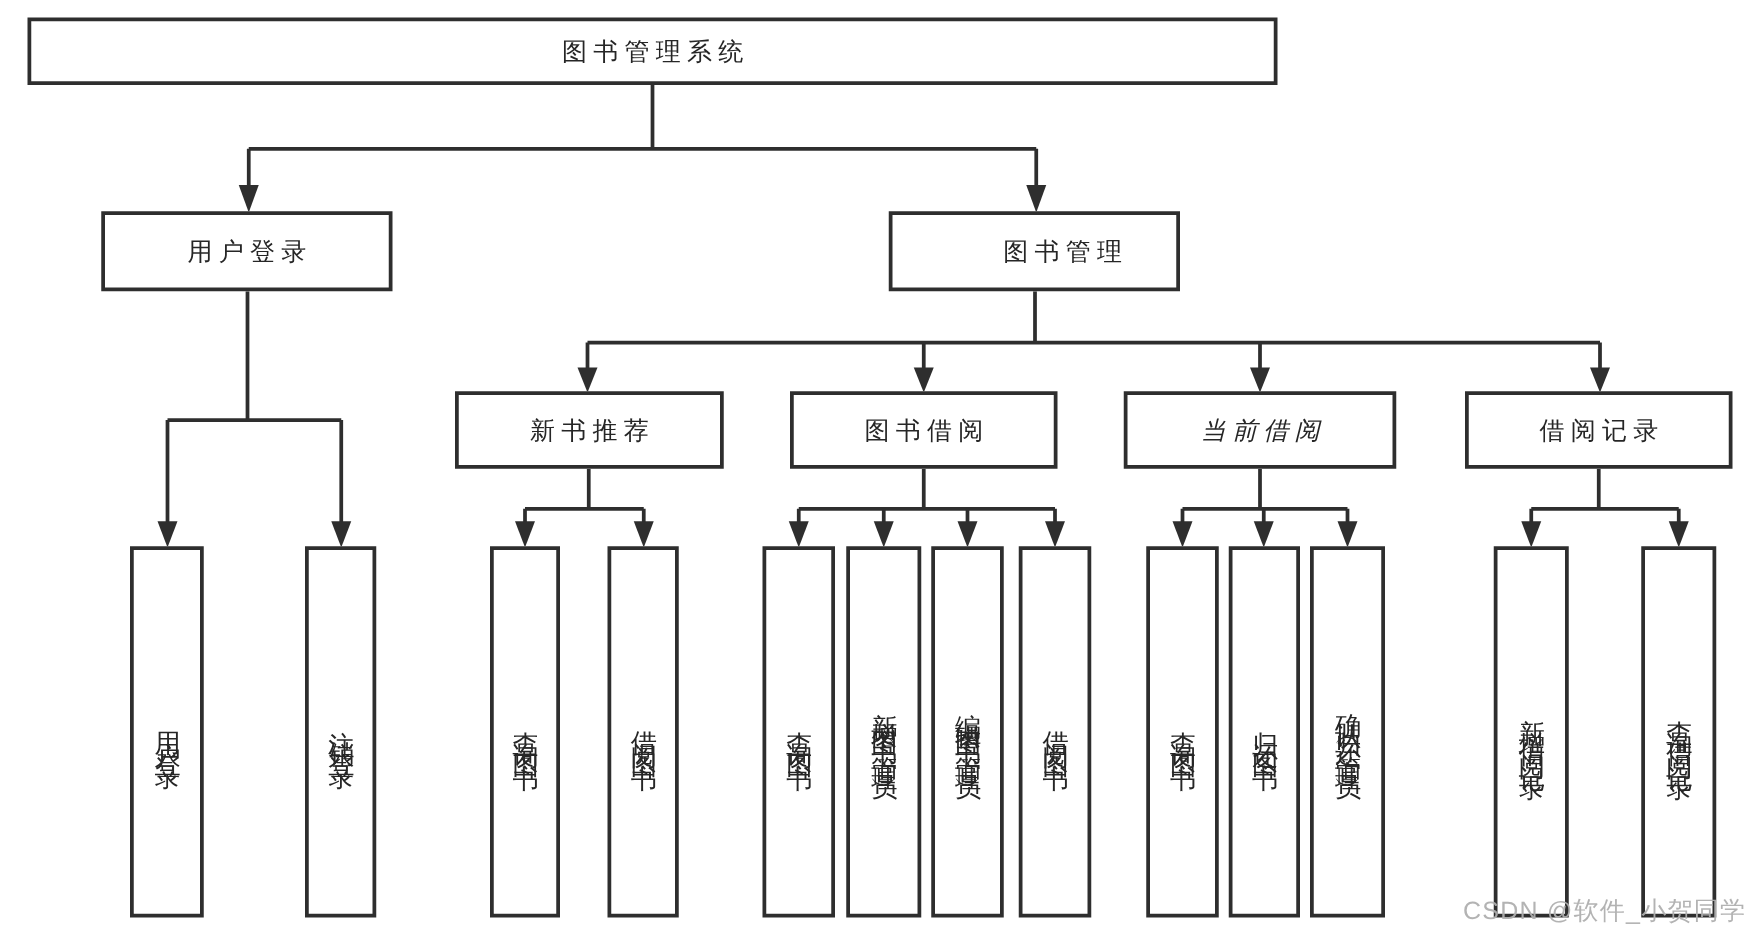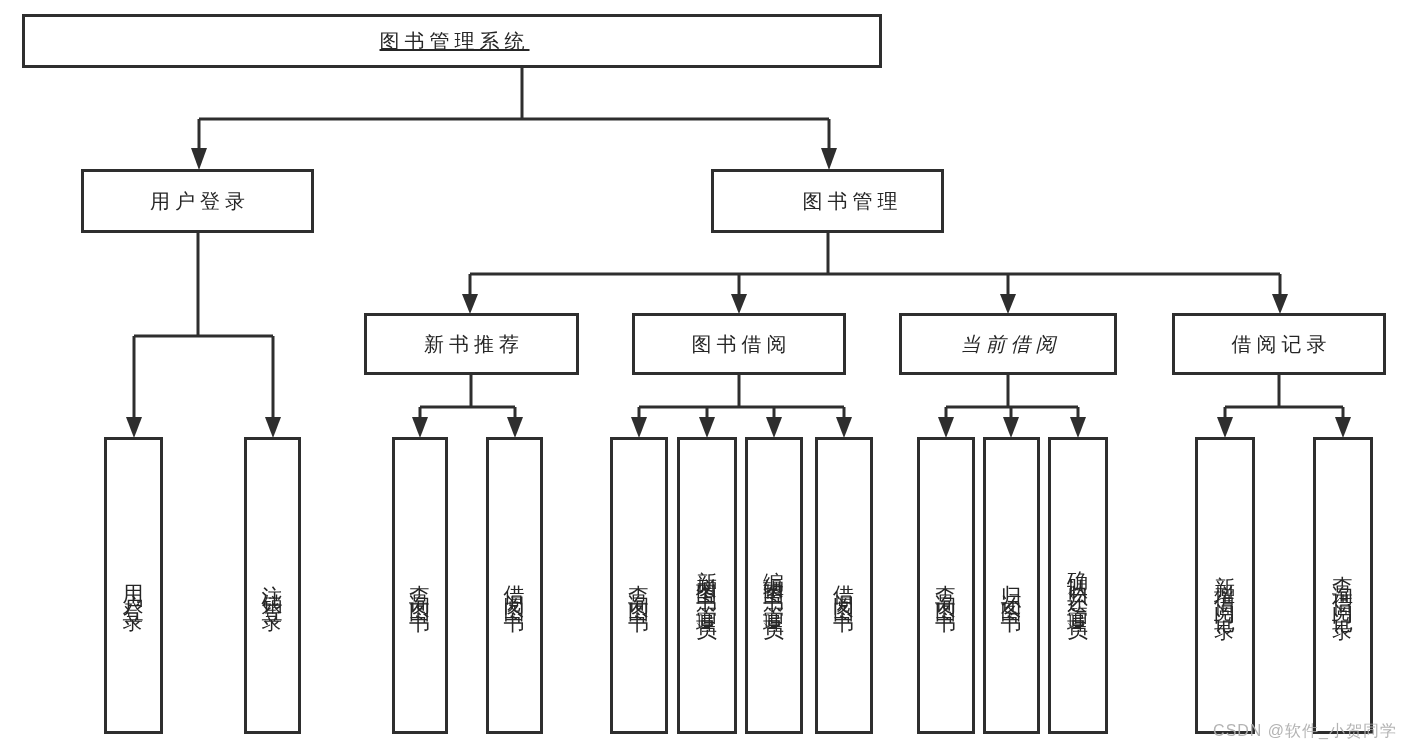--- a/index.html
+++ b/index.html
@@ -53,21 +53,21 @@
     text-orientation: mixed;
     font-size: 21px;
     letter-spacing: 9px;
     line-height: 1;
     white-space: nowrap;
   }
   .watermark {
     position: absolute;
     right: 8px;
     bottom: 5px;
-    font-size: 16px;
+    font-size: 20px;
     color: rgba(175, 175, 175, 0.95);
     letter-spacing: 1px;
     z-index: 3;
     pointer-events: none;
   }
 </style>
 </head>
 <body>
 
 <div class="canvas">
@@ -138,21 +138,21 @@
 
       <polygon points="938,417 954,417 946,438"></polygon>
       <polygon points="1003,417 1019,417 1011,438"></polygon>
       <polygon points="1070,417 1086,417 1078,438"></polygon>
 
       <polygon points="1217,417 1233,417 1225,438"></polygon>
       <polygon points="1335,417 1351,417 1343,438"></polygon>
     </g>
   </svg>
 
-  <div class="node" style="left:22px; top:14px; width:860px; height:54px;text-decoration:underline;">图书管理系统</div>
+  <div class="node" style="left:22px; top:14px; width:1000px; height:54px;">图书管理系统</div>
 
   <div class="node" style="left:81px; top:169px; width:233px; height:64px;">用户登录</div>
   <div class="node" style="left:711px; top:169px; width:233px; height:64px;padding-left:45px;">图书管理</div>
 
   <div class="node" style="left:364px; top:313px; width:215px; height:62px;">新书推荐</div>
   <div class="node" style="left:632px; top:313px; width:214px; height:62px;">图书借阅</div>
   <div class="node" style="left:899px; top:313px; width:218px; height:62px;font-style:italic;">当前借阅</div>
   <div class="node" style="left:1172px; top:313px; width:214px; height:62px;">借阅记录</div>
 
   <div class="vnode" style="left:104px; top:437px; width:59px; height:297px;">

